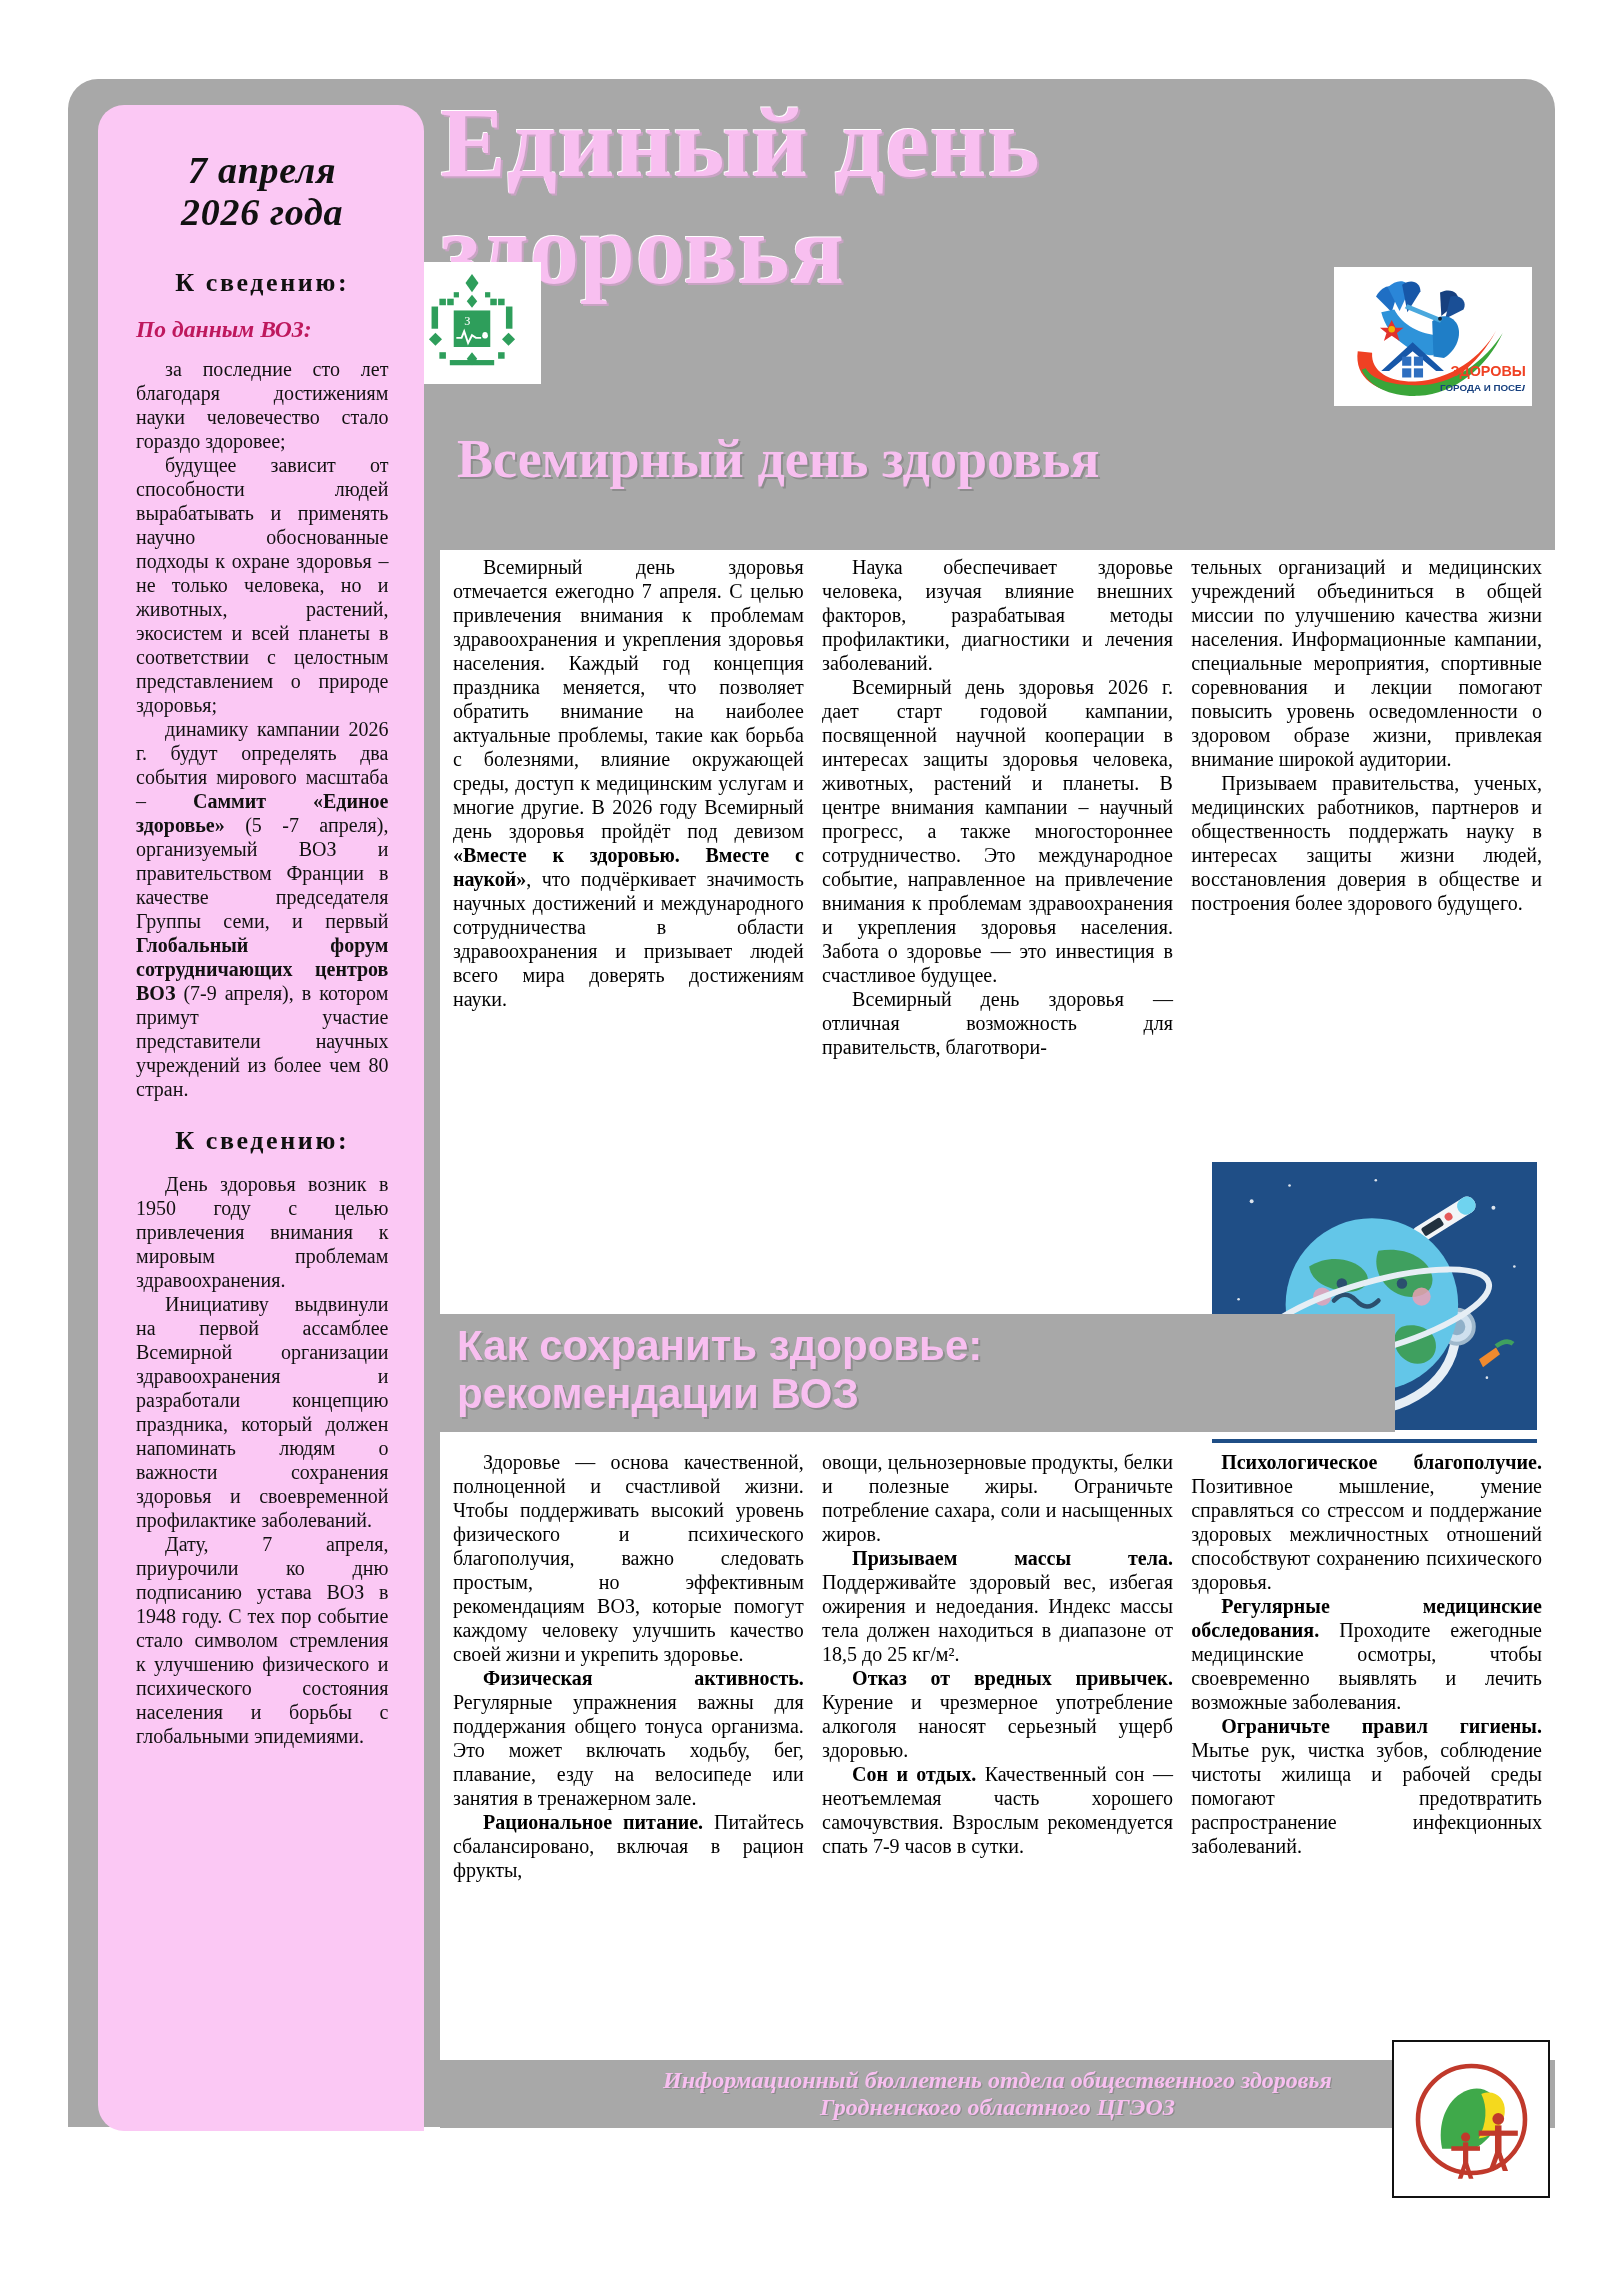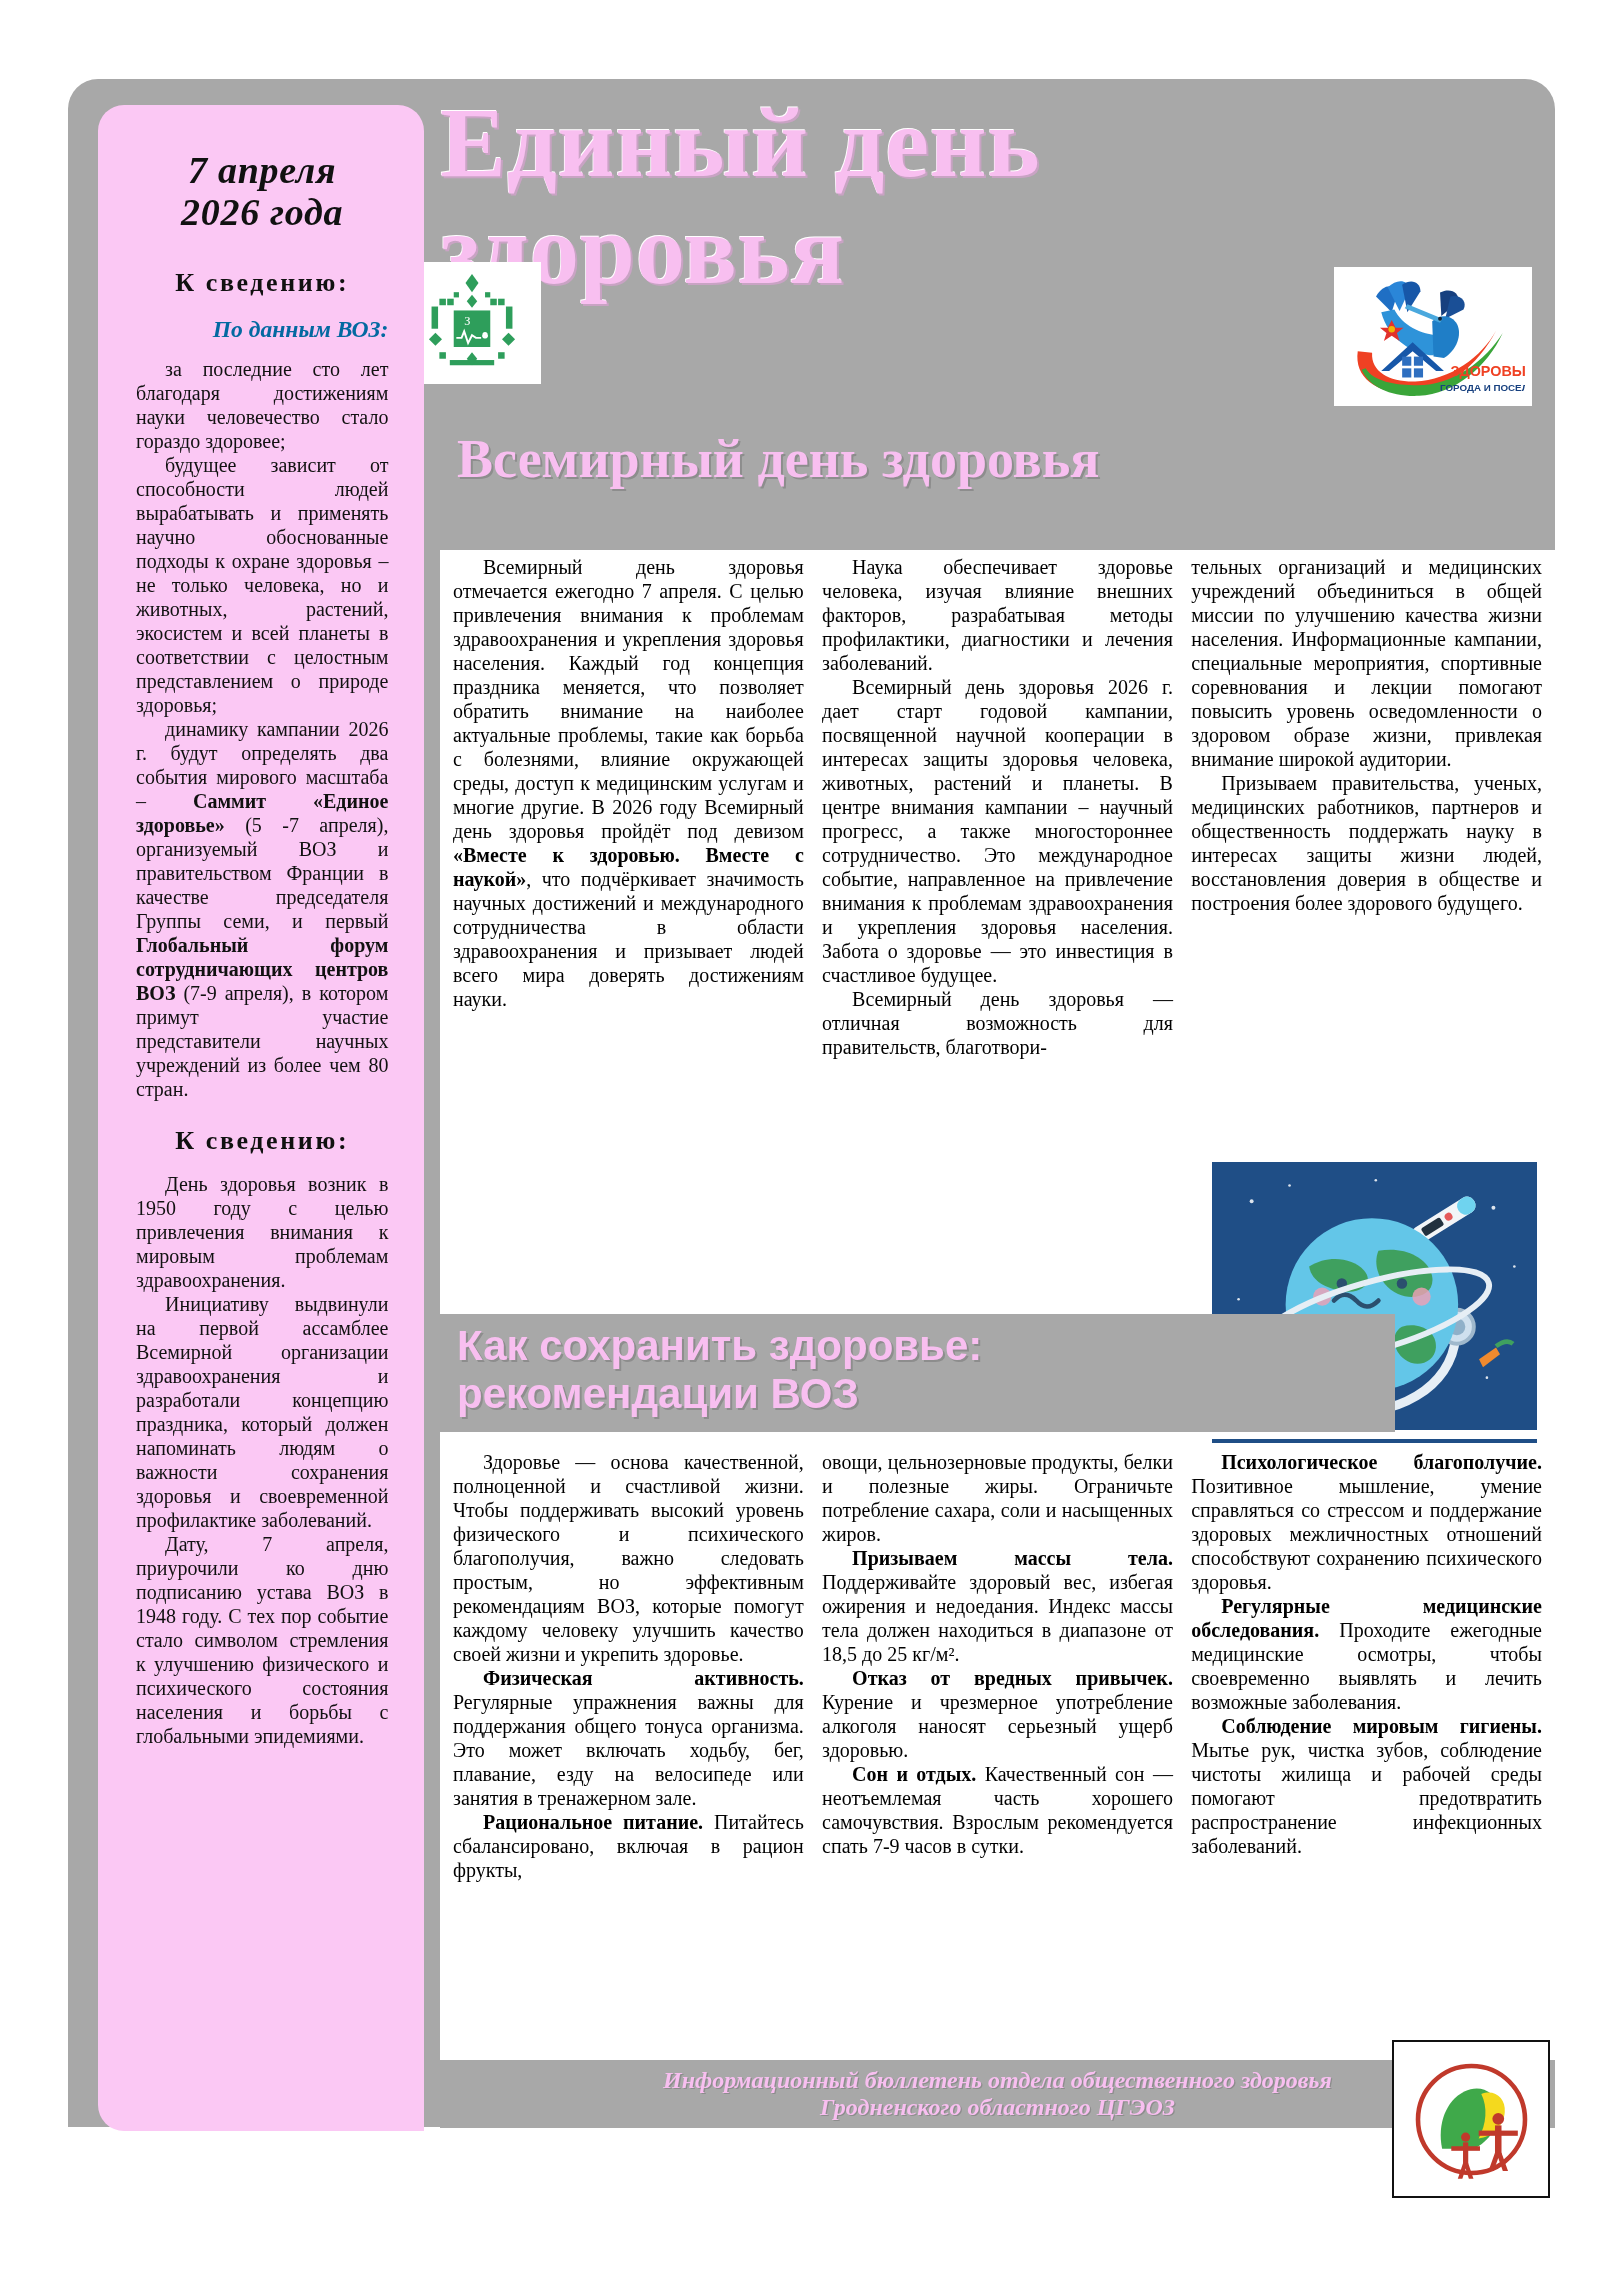--- a/index.html
+++ b/index.html
@@ -7,21 +7,21 @@
   .page{position:relative;width:1623px;height:2295px;background:#ffffff;overflow:hidden;}
   .gray-panel{position:absolute;left:68px;top:79px;width:1487px;height:2048px;background:#a8a8a8;border-radius:30px 30px 0 0;}
   .white-body{position:absolute;left:440px;top:550px;width:1115px;height:1564px;background:#ffffff;}
   .white-gap{position:absolute;left:440px;top:1430px;width:1115px;height:9.2px;background:#ffffff;}
 
   
   .sidebar{position:absolute;left:98px;top:105px;width:326px;height:2026px;background:#fbc8f4;border-radius:26px 26px 0 26px;padding:16px;box-sizing:border-box;}
   .sb-inner{padding:27.5px 19.6px 15.7px 22px;}
   .date-line{font-family:"Liberation Serif",serif;font-style:italic;font-weight:bold;font-size:38px;line-height:1.12;text-align:center;color:#111;letter-spacing:0.7px;}
   .sb-head{font-family:"Liberation Serif",serif;font-weight:bold;font-size:26px;text-align:center;letter-spacing:2.6px;margin-top:34px;color:#111;}
-  .sb-sub{font-family:"Liberation Serif",serif;font-style:italic;font-weight:bold;font-size:23.6px;text-align:right;margin-top:17px;line-height:1.2;color:#0369a1;}
+  .sb-sub{font-family:"Liberation Serif",serif;font-style:italic;font-weight:bold;font-size:23.6px;text-align:left;margin-top:17px;line-height:1.2;color:#be185d;}
   .sb-p{font-size:20px;line-height:1.2;text-align:justify;text-indent:29px;margin:0 0 0 0;color:#111;hyphens:none;}
   .sb-p + .sb-p{margin-top:0px;}
   .sb-block{margin-top:14.4px;}
   .sb-head2{font-family:"Liberation Serif",serif;font-weight:bold;font-size:26px;text-align:center;letter-spacing:2.6px;margin:25px 0 15.7px 0;color:#111;}
   b{font-weight:bold;}
 
   
   .masthead{position:absolute;left:440px;top:90px;width:1112px;height:275px;}
   .mast-title{font-family:"Liberation Serif",serif;font-weight:bold;font-size:99px;line-height:1.08;color:#f8bff0;letter-spacing:0.7px;
      text-shadow:2px 2px 0 #c9a3c4, -0.7px -0.7px 0 #ffffff;}
@@ -241,21 +241,21 @@
     </div>
     <div class="col">
       <p class="cont">овощи, цельнозерновые продукты, белки и полезные жиры. Ограничьте потребление сахара, соли и насыщенных жиров.</p>
       <p><b>Призываем массы тела.</b><span> Поддерживайте здоровый вес, избегая ожирения и недоедания. Индекс массы тела должен находиться в диапазоне от 18,5 до 25 кг/м².</span></p>
       <p><b>Отказ от вредных привычек.</b><span> Курение и чрезмерное употребление алкоголя наносят серьезный ущерб здоровью.</span></p>
       <p><b>Сон и отдых.</b><span> Качественный сон — неотъемлемая часть хорошего самочувствия. Взрослым рекомендуется спать 7-9 часов в сутки.</span></p>
     </div>
     <div class="col">
       <p><b>Психологическое благополучие.</b><span> Позитивное мышление, умение справляться со стрессом и поддержание здоровых межличностных отношений способствуют сохранению психического здоровья.</span></p>
       <p><b>Регулярные медицинские обследования.</b><span> Проходите ежегодные медицинские осмотры, чтобы своевременно выявлять и лечить возможные заболевания.</span></p>
-      <p><b>Соблюдение мировым гигиены.</b><span> Мытье рук, чистка зубов, соблюдение чистоты жилища и рабочей среды помогают предотвратить распространение инфекционных заболеваний.</span></p>
+      <p><b>Ограничьте правил гигиены.</b><span> Мытье рук, чистка зубов, соблюдение чистоты жилища и рабочей среды помогают предотвратить распространение инфекционных заболеваний.</span></p>
     </div>
   </div>
 
   <div class="footer">
     <div>Информационный бюллетень отдела общественного здоровья</div>
     <div>Гродненского областного ЦГЭОЗ</div>
   </div>
 
   <div class="footer-logo">
     <svg width="137" height="137" viewBox="0 0 210 210">

